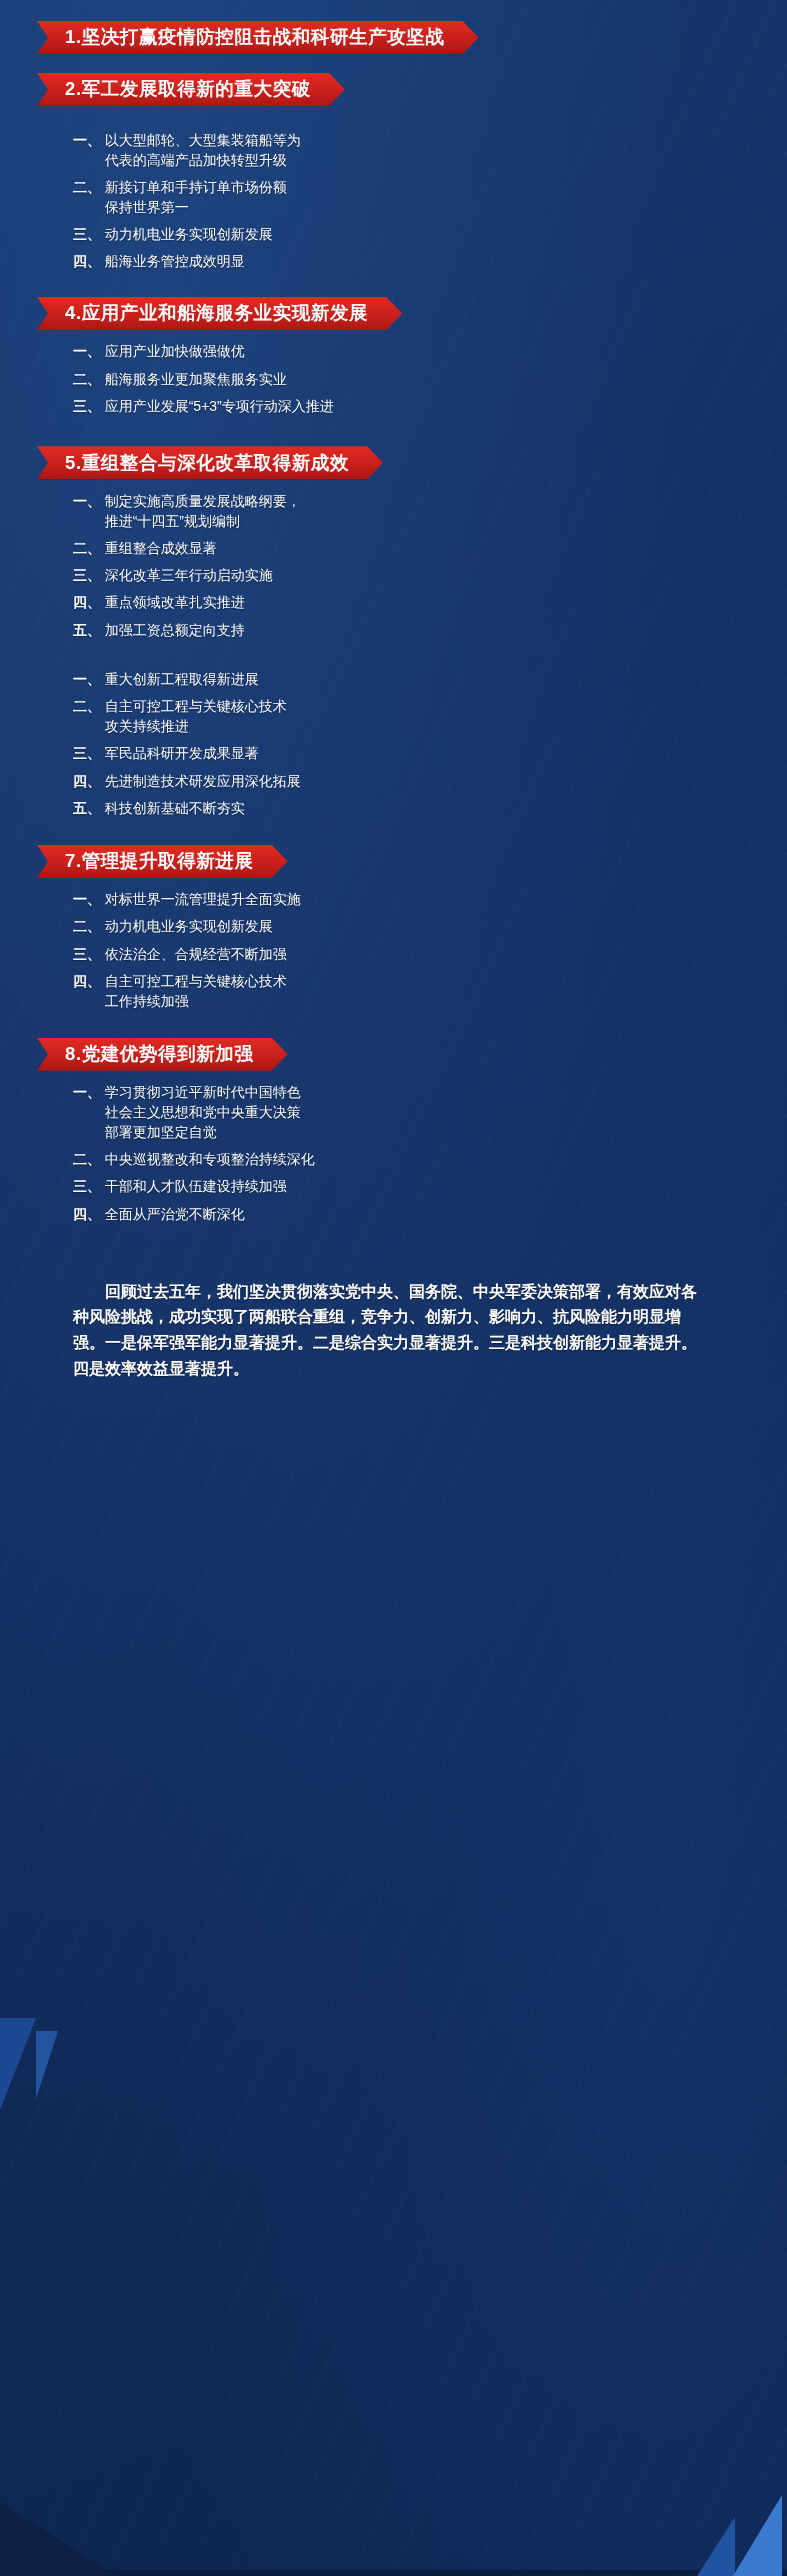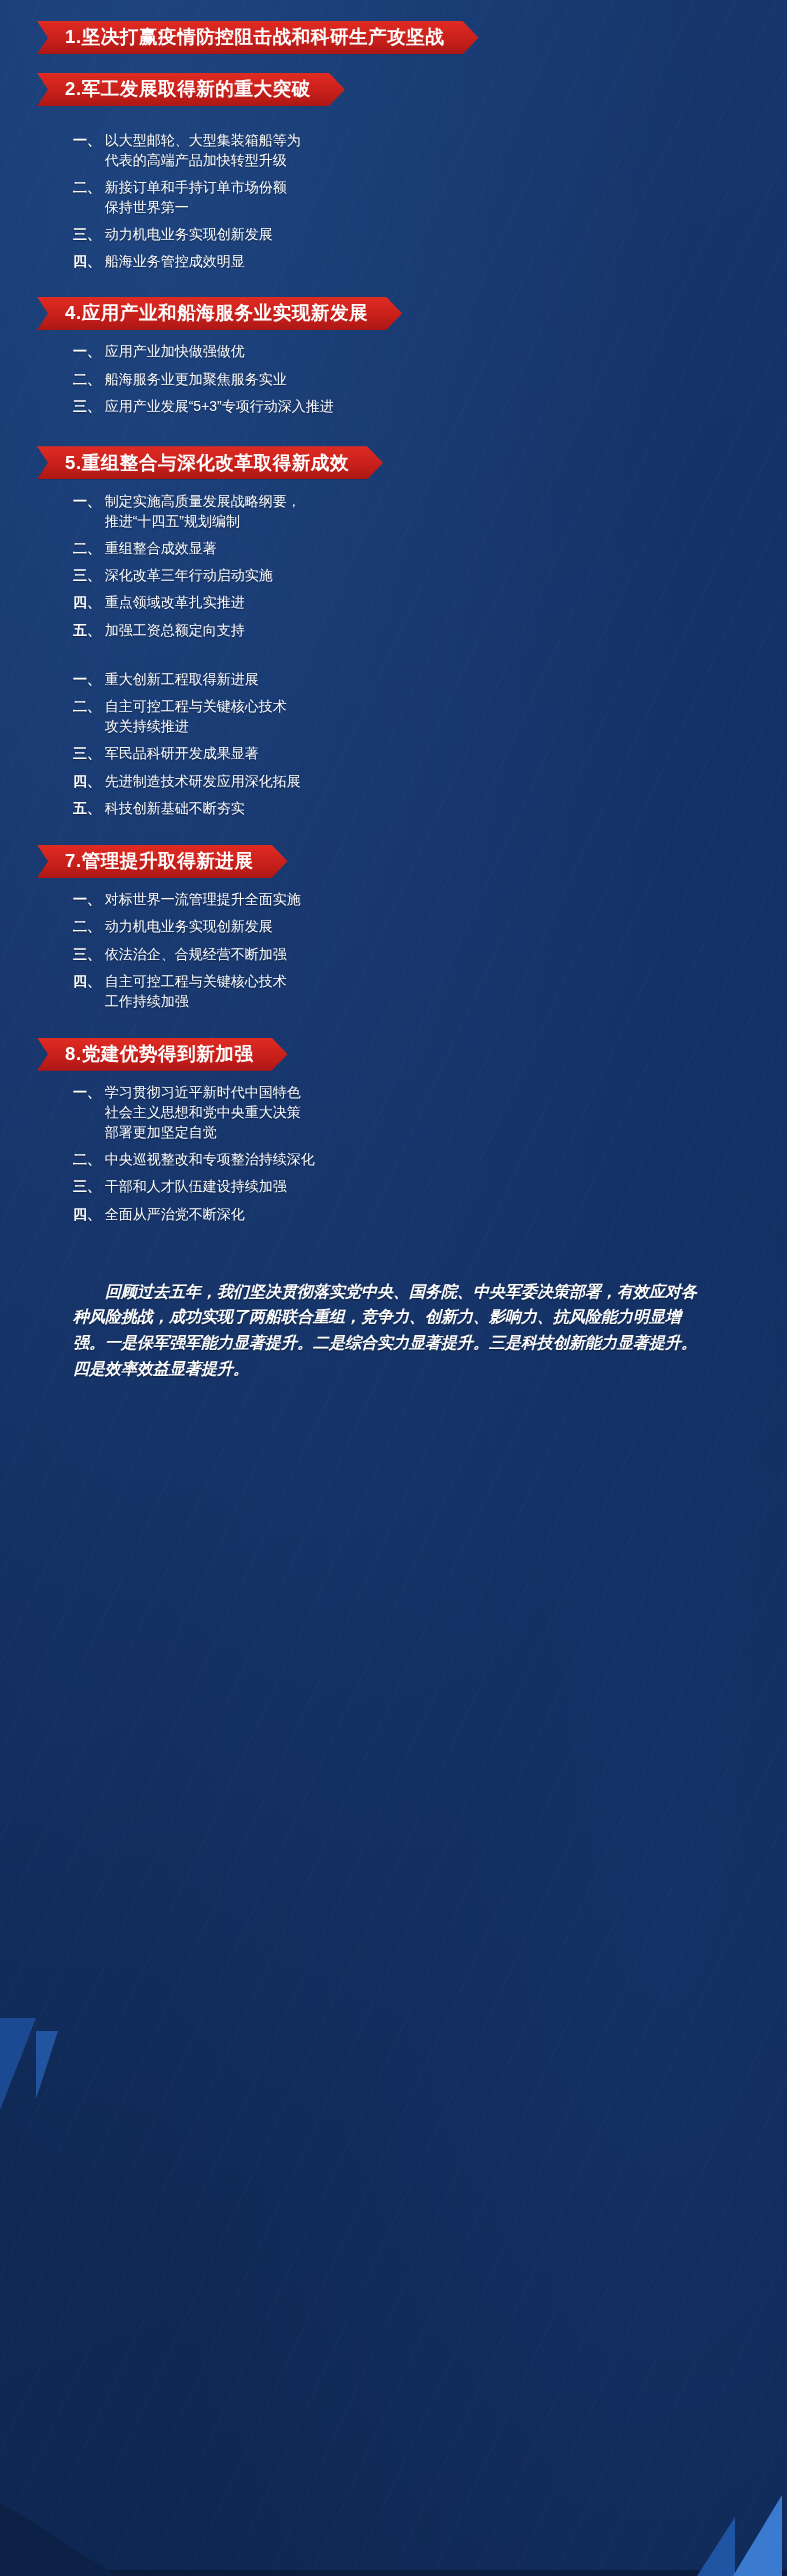--- a/index.html
+++ b/index.html
@@ -90,21 +90,20 @@
     line-height: 1.42;
     text-shadow: 0 0.6px 1.2px rgba(0,0,0,0.4);
   }
   .item-text .line2 { display: block; }
 
   
   .summary-wrap {
     position: relative;
     margin-top: 38px;
     padding: 0 79px 74px 73px;
-    font-style: italic;
   }
   .summary {
     color: #ffffff;
     font-size: 16px;
     font-weight: bold;
     line-height: 1.62;
     text-indent: 2em;
     text-shadow: 0 0.6px 1.2px rgba(0,0,0,0.45);
   }
 

